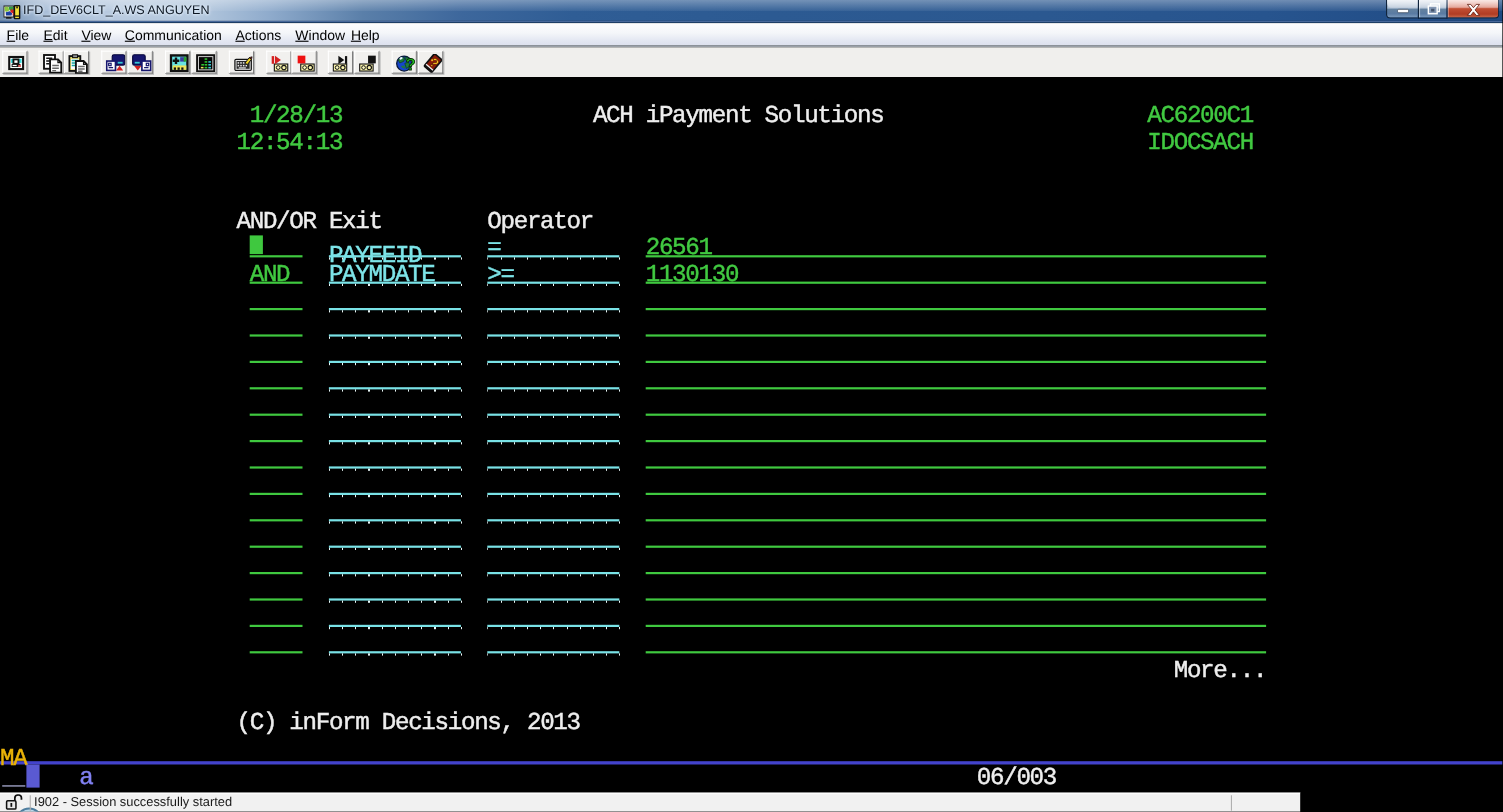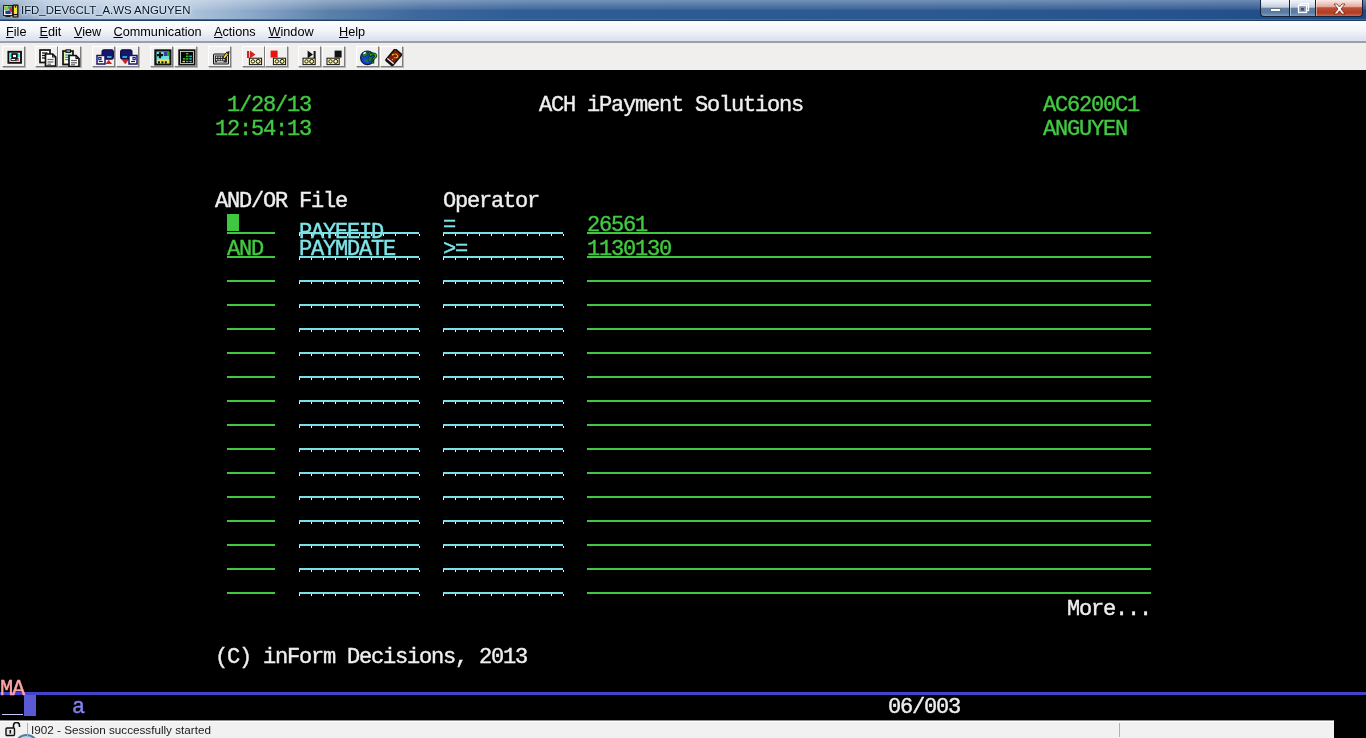--- a/index.html
+++ b/index.html
@@ -41,21 +41,21 @@
 .c{color:#7de4e8;}
 .w{color:#eeeeee;}
 .b{color:#8181f2;}
 .ug{position:absolute;height:2px;background:#3fc83f;}
 .uc{position:absolute;height:2px;background:#79e2e6;}
 .tk{position:absolute;height:2px;background-image:repeating-linear-gradient(to right,#e8f6f6 0,#e8f6f6 1px,transparent 1px,transparent 12px);}
 #cursor{position:absolute;left:227px;width:11.5px;height:17px;background:#3fc83f;}
 #oiasep{position:absolute;left:0;top:622px;width:1366px;height:2.5px;background:#4343cc;}
 .oia{position:absolute;white-space:pre;}
 
-#statusbar{position:absolute;left:0;top:720px;width:1334px;height:18px;background:#f1f1f1;overflow:hidden;}
+#statusbar{position:absolute;left:0;top:720px;width:1182px;height:18px;background:#f1f1f1;overflow:hidden;}
 #statusbar .topline{position:absolute;left:0;top:0;width:100%;height:1px;background:#8e8e8e;}
 #statusbar .topline2{position:absolute;left:0;top:1px;width:100%;height:1px;background:#ffffff;}
 #sb-sep1{position:absolute;left:27px;top:3px;width:1px;height:14px;background:#b0b0b0;}
 #sb-sep2{position:absolute;left:1119px;top:3px;width:1px;height:14px;background:#b0b0b0;}
 #sb-text{position:absolute;left:31px;top:3px;font-size:11.7px;line-height:14px;color:#1b1b1b;}
 #sb-circ{position:absolute;left:14px;top:14px;width:25px;height:25px;border-radius:50%;
  background:#bad7ea;border:2px solid #4e7d9e;}
 </style></head><body>
 <div id="win">
 <div id="titlebar"></div>
@@ -97,21 +97,21 @@
       </div>
 </div>
 <div id="menubar"></div>
     <div class="abs" style="left:0;top:41px;width:1366px;height:1.5px;background:#9aa0a8"></div>
 <span class="mi" style="left:6px"><u>F</u>ile</span>
 <span class="mi" style="left:39.5px"><u>E</u>dit</span>
 <span class="mi" style="left:74px"><u>V</u>iew</span>
 <span class="mi" style="left:113.5px"><u>C</u>ommunication</span>
 <span class="mi" style="left:214px"><u>A</u>ctions</span>
 <span class="mi" style="left:268.5px"><u>W</u>indow</span>
-<span class="mi" style="left:339px"><u>H</u>elp</span>
+<span class="mi" style="left:319px"><u>H</u>elp</span>
 <div id="toolbar"></div>
 <div class="tbtn" style="left:2px">
       <svg width="18" height="18" viewBox="0 0 18 18">
 <rect x="2.4" y="2.8" width="12.6" height="11" fill="#f4fcfa" stroke="#111" stroke-width="1.9"></rect>
 <rect x="4" y="4.6" width="9.6" height="3.6" fill="#38dce0"></rect>
 <rect x="6.2" y="5" width="4.6" height="4" fill="#fff" stroke="#111" stroke-width="1.7"></rect>
 <rect x="4.6" y="9.2" width="8" height="2.7" fill="#111"></rect>
 <rect x="5.4" y="10" width="3.8" height="1.1" fill="#fff"></rect>
 <rect x="10.6" y="10" width="2.4" height="1.9" fill="#e86060"></rect>
 </svg>
@@ -290,22 +290,22 @@
 <text x="6.4" y="11.2" font-family="Liberation Sans,sans-serif" font-size="11.5" font-weight="bold" fill="#f8c820" stroke="#5a1404" stroke-width="0.5">?</text>
 <rect x="6" y="5.8" width="1.6" height="1.6" fill="#f8c820" transform="rotate(10 6.8 6.6)"></rect>
 </g>
 </svg>
     </div>
 <div id="term">
 <div class="t g" style="left:227px;top:23.599999999999994px">1/28/13</div>
 <div class="t w" style="left:539px;top:23.599999999999994px">ACH iPayment Solutions</div>
 <div class="t g" style="left:1043px;top:23.599999999999994px">AC6200C1</div>
 <div class="t g" style="left:215px;top:47.599999999999994px">12:54:13</div>
-<div class="t g" style="left:1043px;top:47.599999999999994px">ANGUYEN</div>
-<div class="t w" style="left:215px;top:119.6px">AND/OR File</div>
+<div class="t g" style="left:1043px;top:47.599999999999994px">IDOCSACH</div>
+<div class="t w" style="left:215px;top:119.6px">AND/OR Exit</div>
 <div class="t w" style="left:443px;top:119.6px">Operator</div>
 <div class="t c" style="left:299px;top:151px">PAYEEID</div>
 <div class="t c" style="left:443px;top:143.6px">=</div>
 <div class="t g" style="left:587px;top:143.6px">26561</div>
 <div class="t g" style="left:227px;top:167.6px">AND</div>
 <div class="t c" style="left:299px;top:167.6px">PAYMDATE</div>
 <div class="t c" style="left:443px;top:167.6px">&gt;=</div>
 <div class="t g" style="left:587px;top:167.6px">1130130</div>
 <div class="t w" style="left:1067px;top:527.6px">More...</div>
 <div class="t w" style="left:215px;top:575.6px">(C) inForm Decisions, 2013</div>
@@ -400,21 +400,21 @@
 <div class="uc" style="left:443px;top:498px;width:120px"></div>
 <div class="tk" style="left:443px;top:500px;width:121px"></div>
 <div class="ug" style="left:587px;top:498px;width:564px"></div>
 <div class="ug" style="left:227px;top:522px;width:48px"></div>
 <div class="uc" style="left:299px;top:522px;width:120px"></div>
 <div class="tk" style="left:299px;top:524px;width:121px"></div>
 <div class="uc" style="left:443px;top:522px;width:120px"></div>
 <div class="tk" style="left:443px;top:524px;width:121px"></div>
 <div class="ug" style="left:587px;top:522px;width:564px"></div>
 <div id="oiasep"></div>
-<div class="oia t" style="left:0px;top:608px;color:#fca5a5">MA</div>
+<div class="oia t" style="left:0px;top:608px;color:#eab308">MA</div>
 <div class="abs" style="left:1.5px;top:643.5px;width:21px;height:1.5px;background:#c6c9f6"></div>
 <div class="abs" style="left:24px;top:625.0px;width:11.5px;height:20.5px;background:#5a5ad2"></div>
 <div class="oia t" style="left:72px;top:625.5px;color:#8181f2">a</div>
 <div class="oia t" style="left:888px;top:625.5px;color:#eeeeee">06/003</div>
 </div>
 <div id="statusbar">
 <div class="topline"></div>
       <div class="topline2"></div>
 <div id="sb-circ"></div>
 <svg class="abs" style="left:4px;top:2px" width="18" height="15" viewBox="0 0 18 15">

